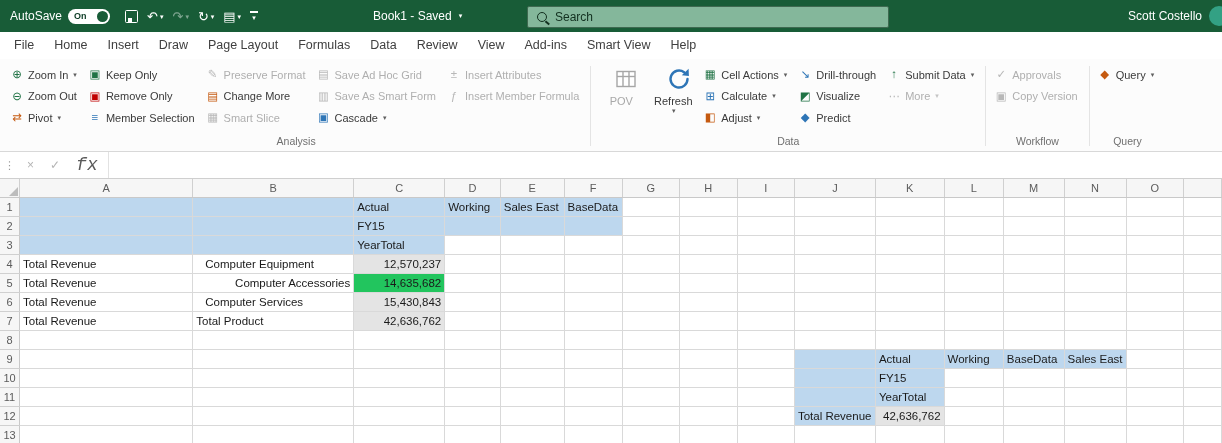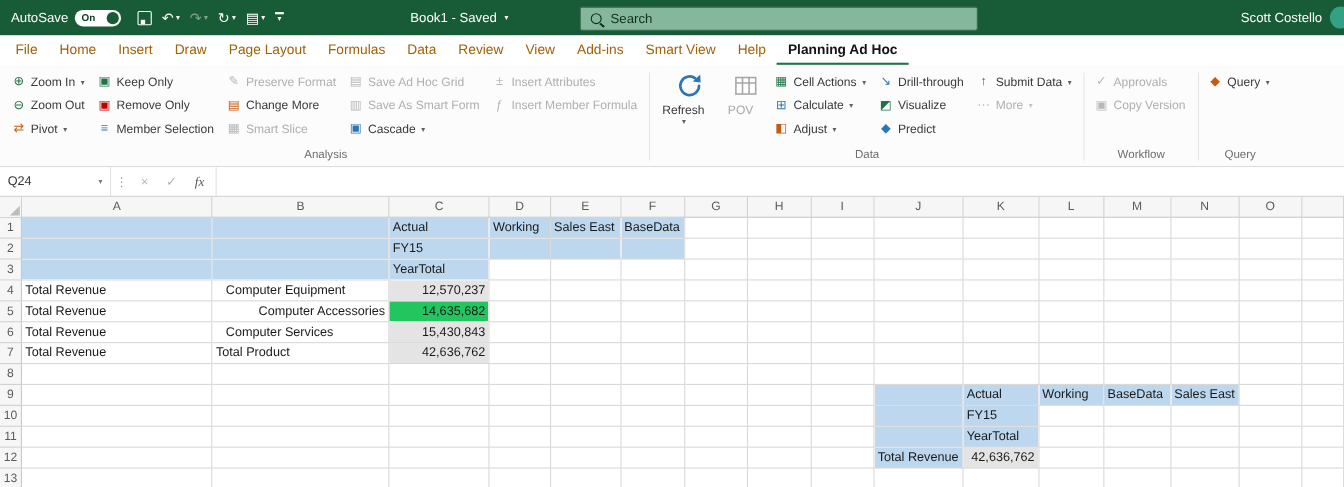--- a/index.html
+++ b/index.html
@@ -21,21 +21,21 @@
   .qat-bar{width:8px;height:1.5px;background:#fff;margin-bottom:1.5px;}
   .doc-title{position:absolute;left:373px;top:0;height:32px;display:flex;align-items:center;gap:5px;font-size:12px;cursor:pointer;}
   .searchbox{position:absolute;left:527px;top:6px;width:342px;height:20px;background:#84B79B;border:1px solid #3E6950;border-radius:2px;display:flex;align-items:center;gap:8px;padding:0 9px;color:#12301F;font-size:12px;cursor:pointer;}
   .mag{width:8px;height:8px;border:1.5px solid #12301F;border-radius:50%;position:relative;flex:0 0 auto;}
   .mag::after{content:"";position:absolute;width:5px;height:1.5px;background:#12301F;right:-4px;bottom:-2px;transform:rotate(40deg);}
   .tb-right{margin-left:auto;display:flex;align-items:center;gap:7px;font-size:12px;white-space:nowrap;}
   .avatar{width:20px;height:20px;border-radius:50%;background:#33A184;flex:0 0 auto;margin-right:-7px;}
 
   
   .tabrow{height:27px;flex:0 0 27px;background:#fff;display:flex;align-items:stretch;padding:0 4px;}
-  .tab{display:flex;align-items:center;padding:0 10px;font-size:12.5px;color:#a16207;border-bottom:2.5px solid transparent;cursor:pointer;}
+  .tab{display:flex;align-items:center;padding:0 10px;font-size:12.5px;color:#404040;border-bottom:2.5px solid transparent;cursor:pointer;}
   .tab.active{font-weight:700;color:#141414;border-bottom-color:#217346;}
 
   
   .ribbon{height:90px;flex:0 0 90px;background:#FCFCFC;border-bottom:1px solid #D8D8D8;display:flex;padding:2px 4px 0;overflow:hidden;}
   .rgroup{display:flex;flex-direction:column;padding:0 2px;}
   .rgroup-content{flex:1;display:flex;align-items:flex-start;padding-top:3px;}
   .rcol{display:flex;flex-direction:column;margin-right:3px;}
   .rbtn{display:flex;align-items:center;gap:4px;height:21.5px;padding:0 4px;font-size:11px;color:#3A3A3A;white-space:nowrap;border-radius:2px;cursor:pointer;}
   .rbtn.disabled{color:#AFAFAF;cursor:default;}
   .ric{width:14px;text-align:center;font-size:11.5px;line-height:1;flex:0 0 14px;}
@@ -47,21 +47,21 @@
   .rbig-iconwrap{height:30px;display:flex;align-items:center;}
   .rgroup-label{font-size:10.5px;color:#6F6F6F;text-align:center;padding:3px 0 4px;white-space:nowrap;}
   .rsep{width:1px;background:#E4E4E4;margin:5px 2px;flex:0 0 1px;}
 
   
   .formulabar{height:26px;flex:0 0 26px;background:#fff;border-bottom:1px solid #CFCFCF;display:flex;align-items:stretch;font-size:11.5px;color:#333;}
   .namebox{width:86px;flex:0 0 86px;display:flex;align-items:center;justify-content:space-between;padding:0 7px;border-right:1px solid #E2E2E2;cursor:pointer;}
   .namebox .chev{font-size:7px;color:#777;}
   .fb-dots{display:flex;align-items:center;color:#9A9A9A;padding:0 4px;font-size:11px;}
   .fb-btn{display:flex;align-items:center;padding:0 8px;font-size:12px;color:#B5B5B5;cursor:default;}
-  .fb-fx{color:#5A5A5A;font-family:Liberation Serif, serif;font-style:italic;font-size:12px;cursor:pointer;}
+  .fb-fx{color:#5A5A5A;font-family:Liberation Mono, monospace;font-style:italic;font-size:18px;cursor:pointer;}
   .fb-input{flex:1;border-left:1px solid #E2E2E2;margin-left:2px;cursor:text;}
 
   
   .sheet{flex:1;overflow:hidden;background:#fff;}
   table.gridtbl{border-collapse:collapse;table-layout:fixed;}
   .gridtbl th,.gridtbl td{height:18px;padding:0 3px;font-size:11.5px;font-weight:400;white-space:nowrap;overflow:hidden;border-right:1px solid #D9D9D9;border-bottom:1px solid #D9D9D9;color:#1A1A1A;}
   .gridtbl thead th{background:#F6F6F6;color:#5B5B5B;font-size:11px;text-align:center;padding:0;border-right:1px solid #D0D0D0;border-bottom:1px solid #C9C9C9;cursor:pointer;}
   .gridtbl td.rowhdr{background:#F6F6F6;color:#5B5B5B;font-size:11px;text-align:center;padding:0;border-right:1px solid #C9C9C9;border-bottom:1px solid #D0D0D0;cursor:pointer;}
   th.corner{position:relative;}
   th.corner::after{content:"";position:absolute;right:1px;bottom:1px;border-left:9px solid transparent;border-bottom:9px solid #BDBDBD;}
@@ -127,21 +127,20 @@
       <div class="tab">Insert</div>
       <div class="tab">Draw</div>
       <div class="tab">Page Layout</div>
       <div class="tab">Formulas</div>
       <div class="tab">Data</div>
       <div class="tab">Review</div>
       <div class="tab">View</div>
       <div class="tab">Add-ins</div>
       <div class="tab">Smart View</div>
       <div class="tab">Help</div>
-      <div class="tab active">Planning Ad Hoc</div>
     </div>
 
   <div class="ribbon">
       <div class="rgroup">
         <div class="rgroup-content">
           <div class="rcol">
             <div class="rbtn">
               <span class="ric" style="color: rgb(33, 115, 70);">⊕</span>
               <span>Zoom In</span>
               <span class="chev">▾</span>
@@ -208,41 +207,41 @@
               <span class="ric" style="color: rgb(184, 184, 184);">ƒ</span>
               <span>Insert Member Formula</span>
             </div>
           </div>
         </div>
         <div class="rgroup-label">Analysis</div>
       </div>
       <div class="rsep"></div>
       <div class="rgroup">
         <div class="rgroup-content">
-          <div class="rbig">
-            <span class="rbig-iconwrap">
-              <span class="ric"><svg width="26" height="26" viewBox="0 0 26 26">
-                  <path d="M21.5 13a8.5 8.5 0 1 1-3.4-6.8" fill="none" stroke="#2E75B6" stroke-width="2.4" stroke-linecap="round"></path>
-                  <path d="M22.6 2.8 L22.9 10 L15.8 9.2 Z" fill="#2E75B6"></path>
-                </svg></span>
-            </span>
-            <span>Refresh</span>
-            <span class="chev">▾</span>
-          </div>
           <div class="rbig disabled">
             <span class="rbig-iconwrap">
               <span class="ric"><svg width="24" height="24" viewBox="0 0 24 24">
                   <rect x="3" y="4.5" width="18" height="15" fill="#FFFFFF" stroke="#A6A6A6" stroke-width="1.4"></rect>
                   <line x1="3" y1="9.5" x2="21" y2="9.5" stroke="#A6A6A6" stroke-width="1.4"></line>
                   <line x1="9" y1="4.5" x2="9" y2="19.5" stroke="#A6A6A6" stroke-width="1.4"></line>
                   <line x1="15" y1="4.5" x2="15" y2="19.5" stroke="#A6A6A6" stroke-width="1.4"></line>
                 </svg></span>
             </span>
             <span>POV</span>
           </div>
+          <div class="rbig">
+            <span class="rbig-iconwrap">
+              <span class="ric"><svg width="26" height="26" viewBox="0 0 26 26">
+                  <path d="M21.5 13a8.5 8.5 0 1 1-3.4-6.8" fill="none" stroke="#2E75B6" stroke-width="2.4" stroke-linecap="round"></path>
+                  <path d="M22.6 2.8 L22.9 10 L15.8 9.2 Z" fill="#2E75B6"></path>
+                </svg></span>
+            </span>
+            <span>Refresh</span>
+            <span class="chev">▾</span>
+          </div>
           <div class="rcol">
             <div class="rbtn">
               <span class="ric" style="color: rgb(33, 115, 70);">▦</span>
               <span>Cell Actions</span>
               <span class="chev">▾</span>
             </div>
             <div class="rbtn">
               <span class="ric" style="color: rgb(46, 117, 182);">⊞</span>
               <span>Calculate</span>
               <span class="chev">▾</span>
@@ -307,24 +306,20 @@
               <span>Query</span>
               <span class="chev">▾</span>
             </div>
           </div>
         </div>
         <div class="rgroup-label">Query</div>
       </div>
     </div>
 
   <div class="formulabar">
-    <div class="namebox">
-      <span>Q24</span>
-      <span class="chev">▾</span>
-    </div>
     <div class="fb-dots">⋮</div>
     <div class="fb-btn">×</div>
     <div class="fb-btn">✓</div>
     <div class="fb-btn fb-fx">fx</div>
     <div class="fb-input"></div>
   </div>
 
   <div class="sheet">
     <table class="gridtbl">
         <colgroup>

